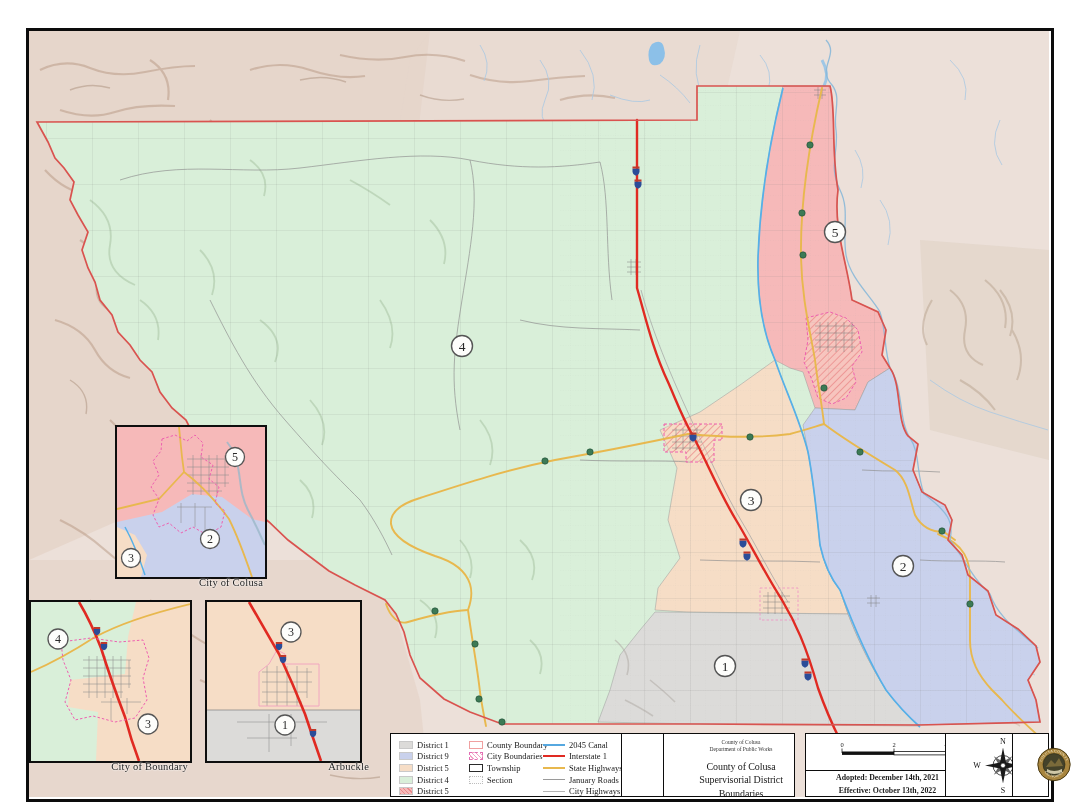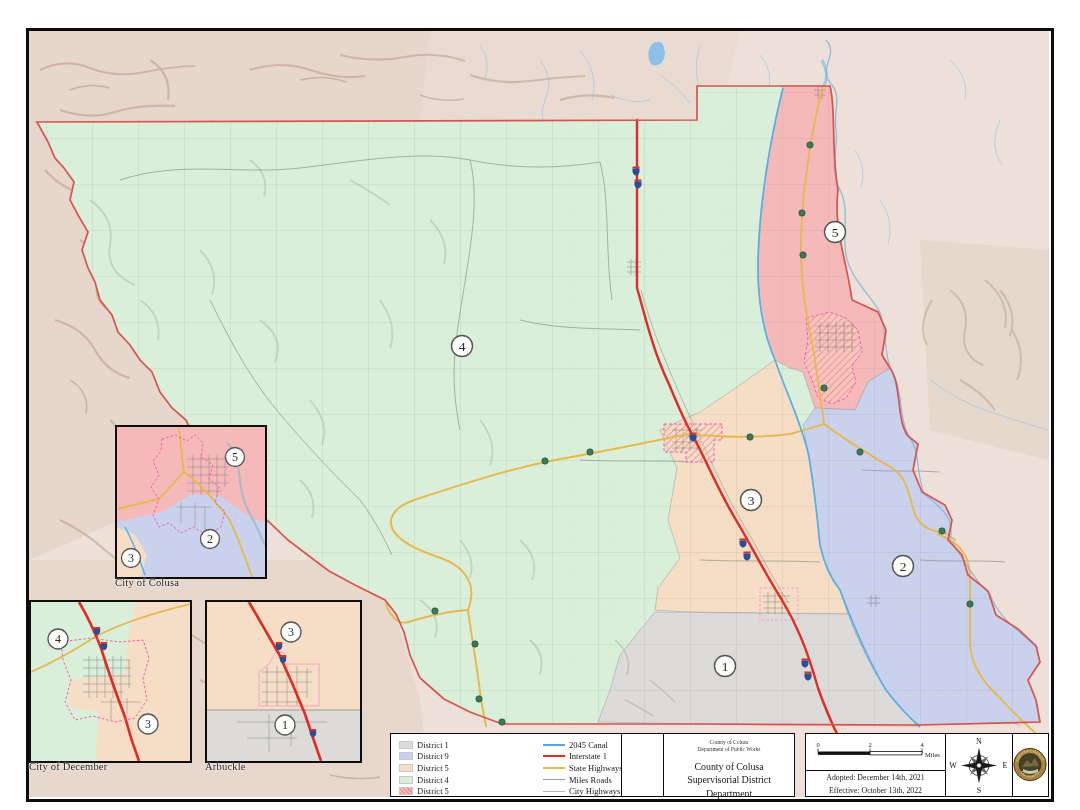--- a/index.html
+++ b/index.html
@@ -2,23 +2,23 @@
 <html><head>
 <meta charset="utf-8">
 <style>
   html,body{margin:0;padding:0;background:#ffffff;}
   #page{position:relative;width:1080px;height:810px;background:#fff;overflow:hidden;
         font-family:"Liberation Serif","DejaVu Serif",serif;color:#1a1a1a;}
   #frame{position:absolute;left:26px;top:28px;width:1022px;height:768px;border:3px solid #0c0c0c;}
   #mainmap{position:absolute;left:29px;top:31px;}
   .inset{position:absolute;border:2px solid #0e0e0e;background:#fff;}
   .inset svg{display:block;}
-  .inset-label{position:absolute;text-align:left;font-size:10.5px;color:#222;
+  .inset-label{position:absolute;text-align:right;font-size:10.5px;color:#222;
                text-shadow:0 0 2px #fff,0 0 2px #fff;letter-spacing:.2px;}
-  .bbox{position:absolute;background:#fff;border:1.6px solid #0c0c0c;box-sizing:border-box;}
+  .bbox{position:absolute;background:#fff;border:1.6px solid #0c0c0c;box-sizing:border-box;padding-left:24px;}
   
   .lgcol{position:absolute;top:5px;}
   .lgrow{display:flex;align-items:center;height:11.6px;}
   .lgrow .txt{font-size:8.5px;margin-left:4px;white-space:nowrap;}
   .sw{width:14px;height:8px;border:.8px solid #c9c9c9;box-sizing:border-box;flex:0 0 auto;}
   .sw-d1{background:#dcdbd9;}
   .sw-d2{background:#c9d1ec;}
   .sw-d3{background:#f6ddc6;}
   .sw-d4{background:#d9efd9;}
   .sw-d5{background:#f6b9b9;background-image:repeating-linear-gradient(45deg,rgba(215,80,80,.45) 0 1px,transparent 1px 3px);}
@@ -284,21 +284,21 @@
           </g>
       </g>
       <g font-family="Liberation Serif, DejaVu Serif, serif" font-size="12" fill="#2a2a2a" text-anchor="middle">
         <circle cx="27" cy="37" r="10" fill="#fdfdfb" stroke="#555" stroke-width="1.3"></circle>
           <text x="27" y="37" dy=".36em">4</text>
         <circle cx="117" cy="122" r="10" fill="#fdfdfb" stroke="#555" stroke-width="1.3"></circle>
           <text x="117" y="122" dy=".36em">3</text>
       </g>
     </svg>
   </div>
-  <div class="inset-label" style="left:29px;top:761px;width:159px;">City of December</div>
+  <div class="inset-label" style="left:29px;top:761px;width:159px;">City of Boundary</div>
 
   <div class="inset" style="left:205px;top:600px;width:153px;height:159px;">
     <svg width="153" height="159" viewBox="0 0 153 159">
       <rect width="153" height="159" fill="#f6ddc6"></rect>
       <rect y="108" width="153" height="51" fill="#dcdbd9"></rect>
       <line x1="0" y1="108" x2="153" y2="108" stroke="#8a8a8a" stroke-width="0.8"></line>
       <g stroke="#8c8c8c" stroke-width="0.55" fill="none">
         <path d="M55,70 H105 M55,80 H105 M55,90 H100 M55,100 H95 M60,64 V104 M70,64 V104 M80,64 V104 M90,64 V104 M100,66 V96 M30,120 H120 M40,136 H90 M62,112 V150 M84,112 V144"></path>
       </g>
       <path d="M52,104 L52,70 L62,62 L70,48 L78,52 L78,62 L112,62 L112,104 Z" fill="none" stroke="#f0a0c0" stroke-width="0.9"></path>
@@ -318,21 +318,21 @@
           </g>
       </g>
       <g font-family="Liberation Serif, DejaVu Serif, serif" font-size="12" fill="#2a2a2a" text-anchor="middle">
         <circle cx="84" cy="30" r="10" fill="#fdfdfb" stroke="#555" stroke-width="1.3"></circle>
           <text x="84" y="30" dy=".36em">3</text>
         <circle cx="78" cy="123" r="10" fill="#fdfdfb" stroke="#555" stroke-width="1.3"></circle>
           <text x="78" y="123" dy=".36em">1</text>
       </g>
     </svg>
   </div>
-  <div class="inset-label" style="left:205px;top:761px;width:153px;">Arbuckle</div>
+  <div class="inset-label" style="left:216px;top:761px;width:153px;">Arbuckle</div>
 
   <div class="bbox" style="left:390px;top:733px;width:232px;height:64px;">
     <div class="lgcol" style="left:8px;">
       <div class="lgrow">
           <span class="sw sw-d1"></span>
           <span class="txt">District 1</span>
         </div>
       <div class="lgrow">
           <span class="sw sw-d2"></span>
           <span class="txt">District 9</span>
@@ -343,73 +343,91 @@
         </div>
       <div class="lgrow">
           <span class="sw sw-d4"></span>
           <span class="txt">District 4</span>
         </div>
       <div class="lgrow">
           <span class="sw sw-d5"></span>
           <span class="txt">District 5</span>
         </div>
     </div>
+    <div class="lgcol" style="left:78px;">
+      <div class="lgrow">
+          <span class="sw sw-county"></span>
+          <span class="txt">County Boundary</span>
+        </div>
+      <div class="lgrow">
+          <span class="sw sw-cityb"></span>
+          <span class="txt">City Boundaries</span>
+        </div>
+      <div class="lgrow">
+          <span class="sw sw-town"></span>
+          <span class="txt">Township</span>
+        </div>
+      <div class="lgrow">
+          <span class="sw sw-sect"></span>
+          <span class="txt">Section</span>
+        </div>
+    </div>
     <div class="lgcol" style="left:152px;">
       <div class="lgrow">
           <span class="lline" style="border-top-width:2px;border-top-color:#56a8e0;"></span>
           <span class="txt">2045 Canal</span>
         </div>
       <div class="lgrow">
           <span class="lline" style="border-top-width:2.6px;border-top-color:#e02a22;"></span>
           <span class="txt">Interstate 1</span>
         </div>
       <div class="lgrow">
           <span class="lline" style="border-top-width:2.6px;border-top-color:#e8b84e;"></span>
           <span class="txt">State Highways</span>
         </div>
       <div class="lgrow">
           <span class="lline" style="border-top-width:1.2px;border-top-color:#9a9a9a;"></span>
-          <span class="txt">Miles Roads</span>
+          <span class="txt">January Roads</span>
         </div>
       <div class="lgrow">
           <span class="lline" style="border-top-width:1.2px;border-top-color:#b5b5b5;"></span>
           <span class="txt">City Highways</span>
         </div>
     </div>
   </div>
 
   <div class="bbox" style="left:620.5px;top:733px;width:44px;height:64px;"></div>
 
   <div class="bbox" id="titlebox" style="left:663px;top:733px;width:132px;height:64px;">
     <div class="agency">
       <div>County of Colusa</div>
       <div>Department of Public Works</div>
     </div>
     <div class="maptitle">
       <div>County of Colusa</div>
-      <div>Supervisorial District Department</div>
+      <div>Supervisorial District Boundaries</div>
     </div>
   </div>
 
   <div class="bbox" style="left:805px;top:733px;width:141px;height:38px;">
     <svg width="138" height="34" viewBox="0 0 138 34" style="display:block">
       <g font-family="Liberation Serif, DejaVu Serif, serif" font-size="6.5" fill="#222">
         <text x="12" y="13" text-anchor="middle">0</text>
         <text x="64" y="13" text-anchor="middle">2</text>
         <text x="116" y="13" text-anchor="middle">4</text>
         <text x="119" y="23">Miles</text>
       </g>
       <line x1="12" y1="14.5" x2="12" y2="19" stroke="#222" stroke-width="0.8"></line>
       <line x1="64" y1="14.5" x2="64" y2="19" stroke="#222" stroke-width="0.8"></line>
       <line x1="116" y1="14.5" x2="116" y2="19" stroke="#222" stroke-width="0.8"></line>
       <rect x="12" y="17.5" width="52" height="3.4" fill="#111"></rect>
       <rect x="64" y="17.5" width="52" height="3.4" fill="#fff" stroke="#111" stroke-width="0.8"></rect>
     </svg>
   </div>
-  <div class="bbox" id="datesbox" style="left:805px;top:769.5px;width:141px;height:27.5px;">
+  <div class="bbox" id="datesbox" style="left:805px;top:769.5px;width:141px;height:27.5px;font-weight:bold;">
     <div>Adopted: December 14th, 2021</div>
     <div>Effective: October 13th, 2022</div>
   </div>
 
   <div class="bbox" style="left:944.5px;top:733px;width:69px;height:64px;">
     <svg width="66" height="61" viewBox="0 0 66 61" style="display:block">
       <g font-family="Liberation Serif, DejaVu Serif, serif" font-size="8" fill="#111" text-anchor="middle">
         <text x="33" y="10">N</text>
         <text x="59" y="34">E</text>
         <text x="33" y="59">S</text>

